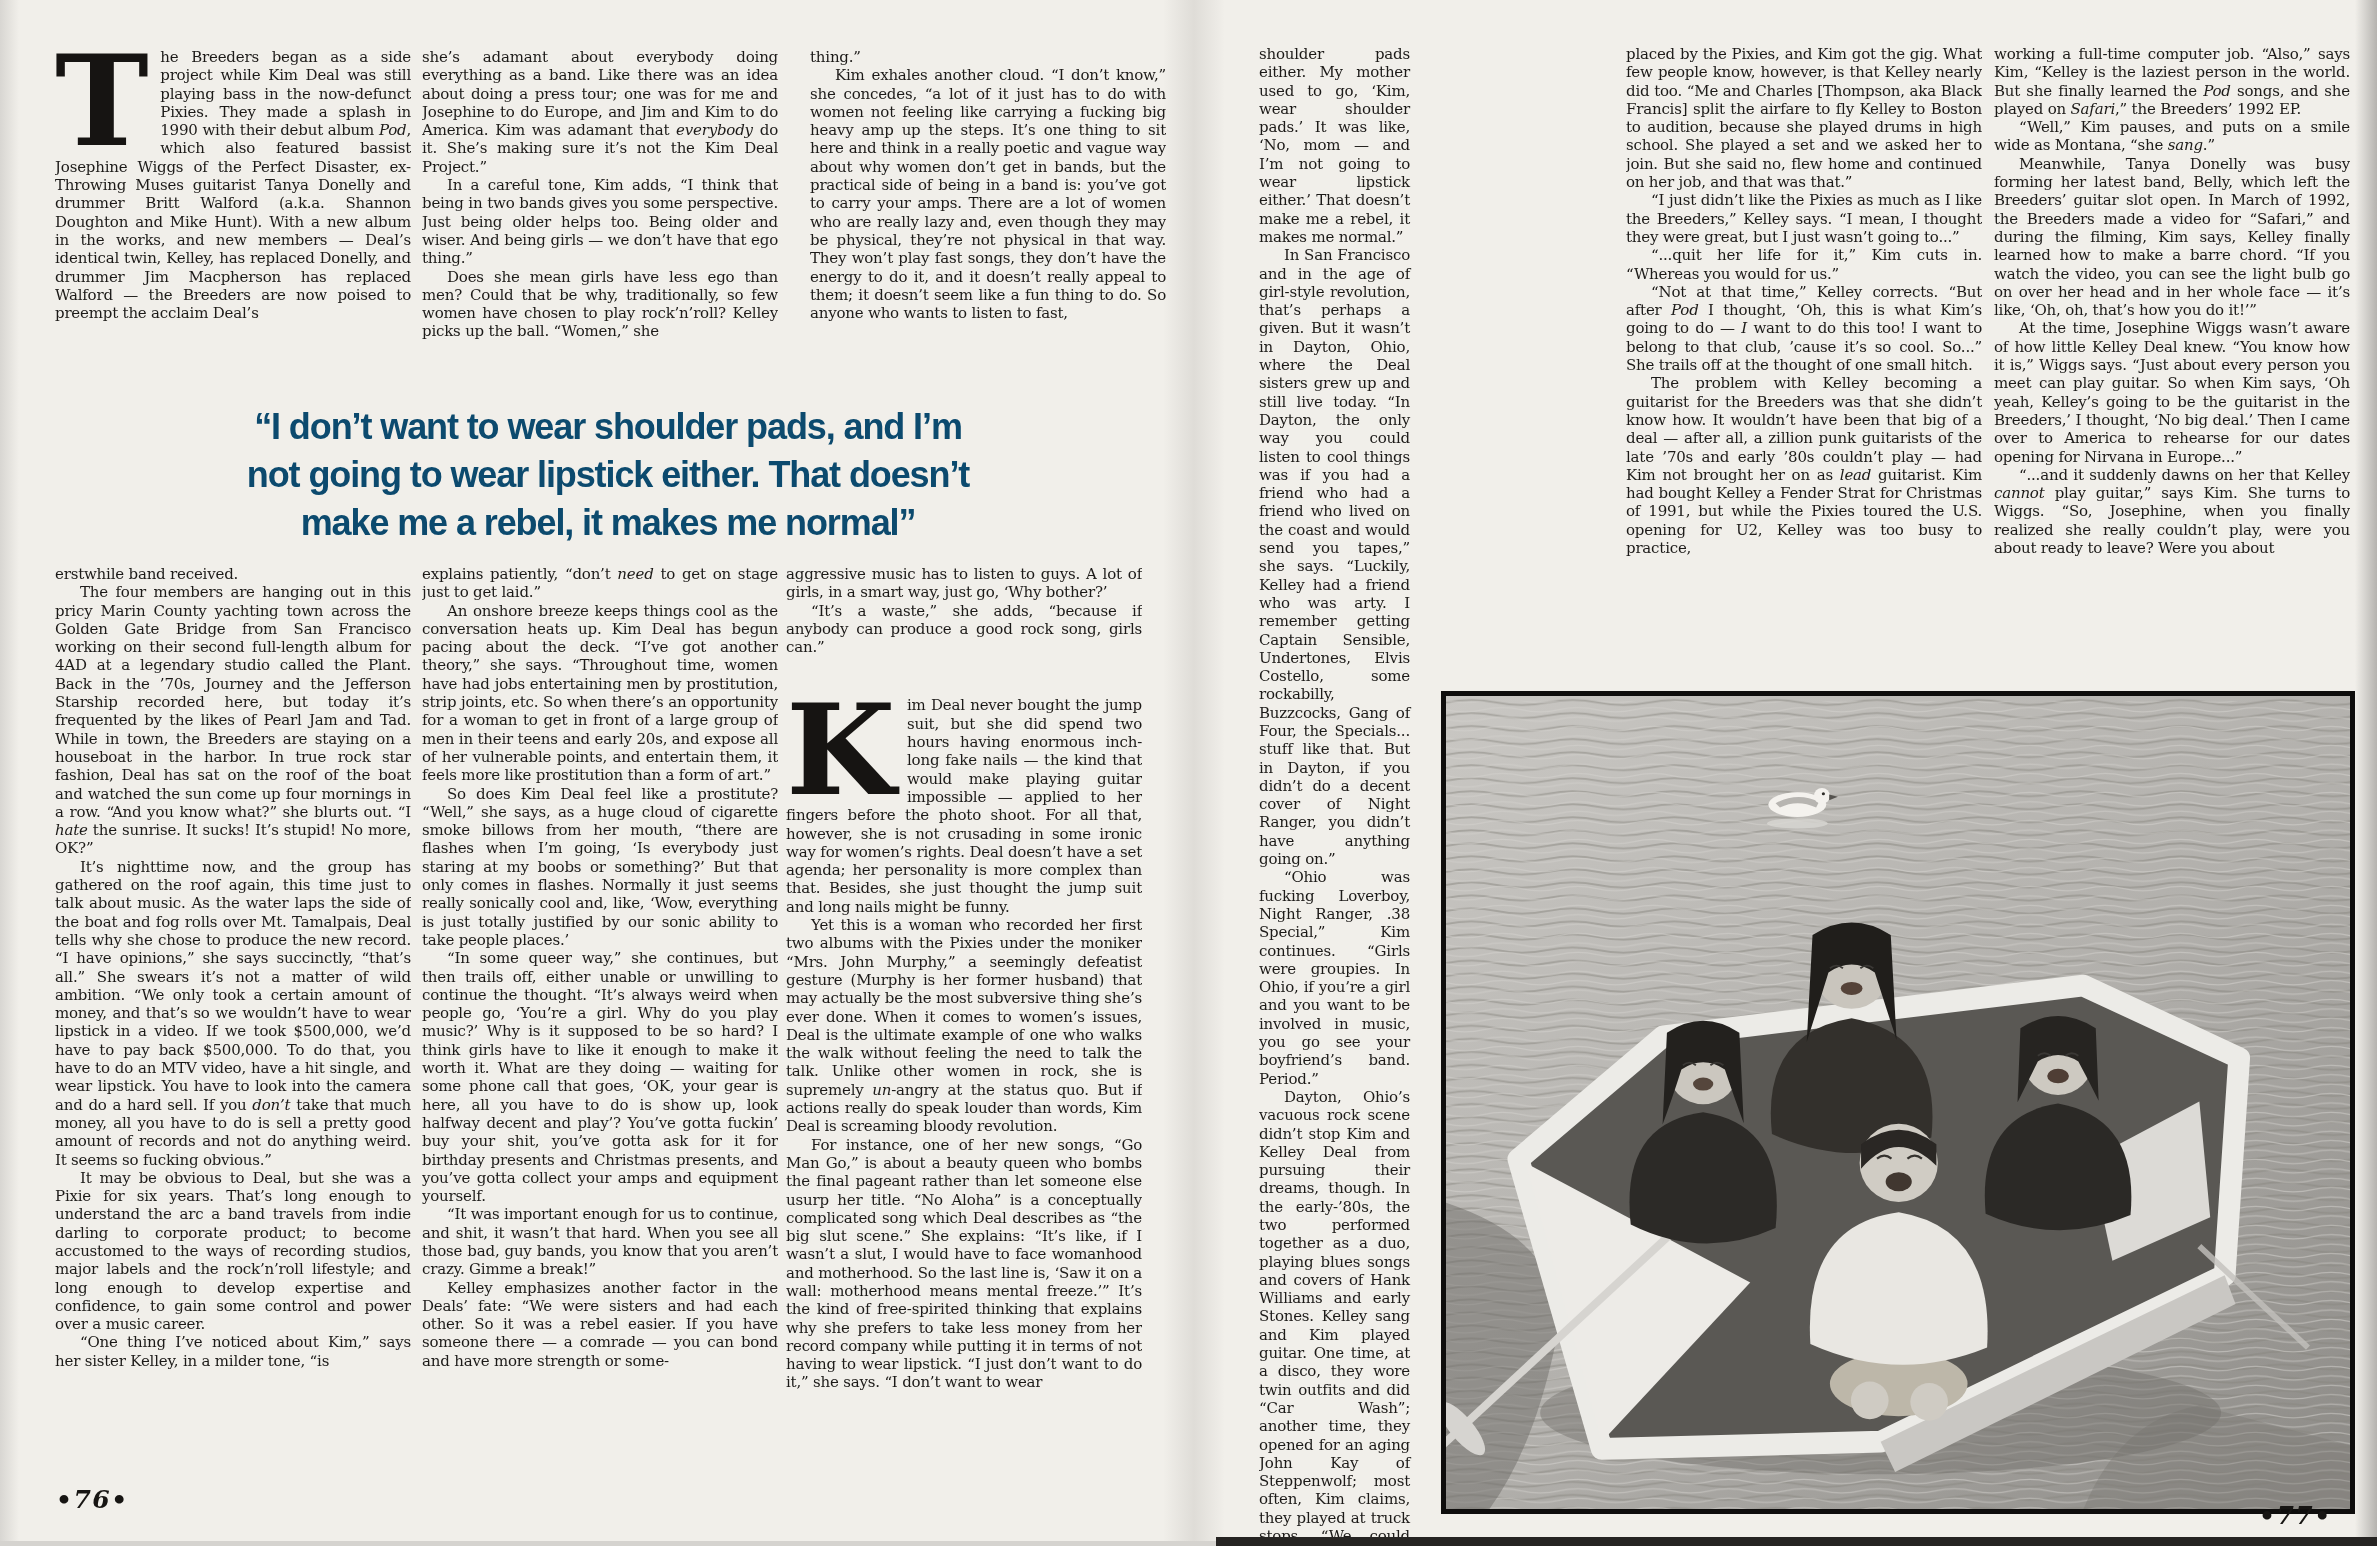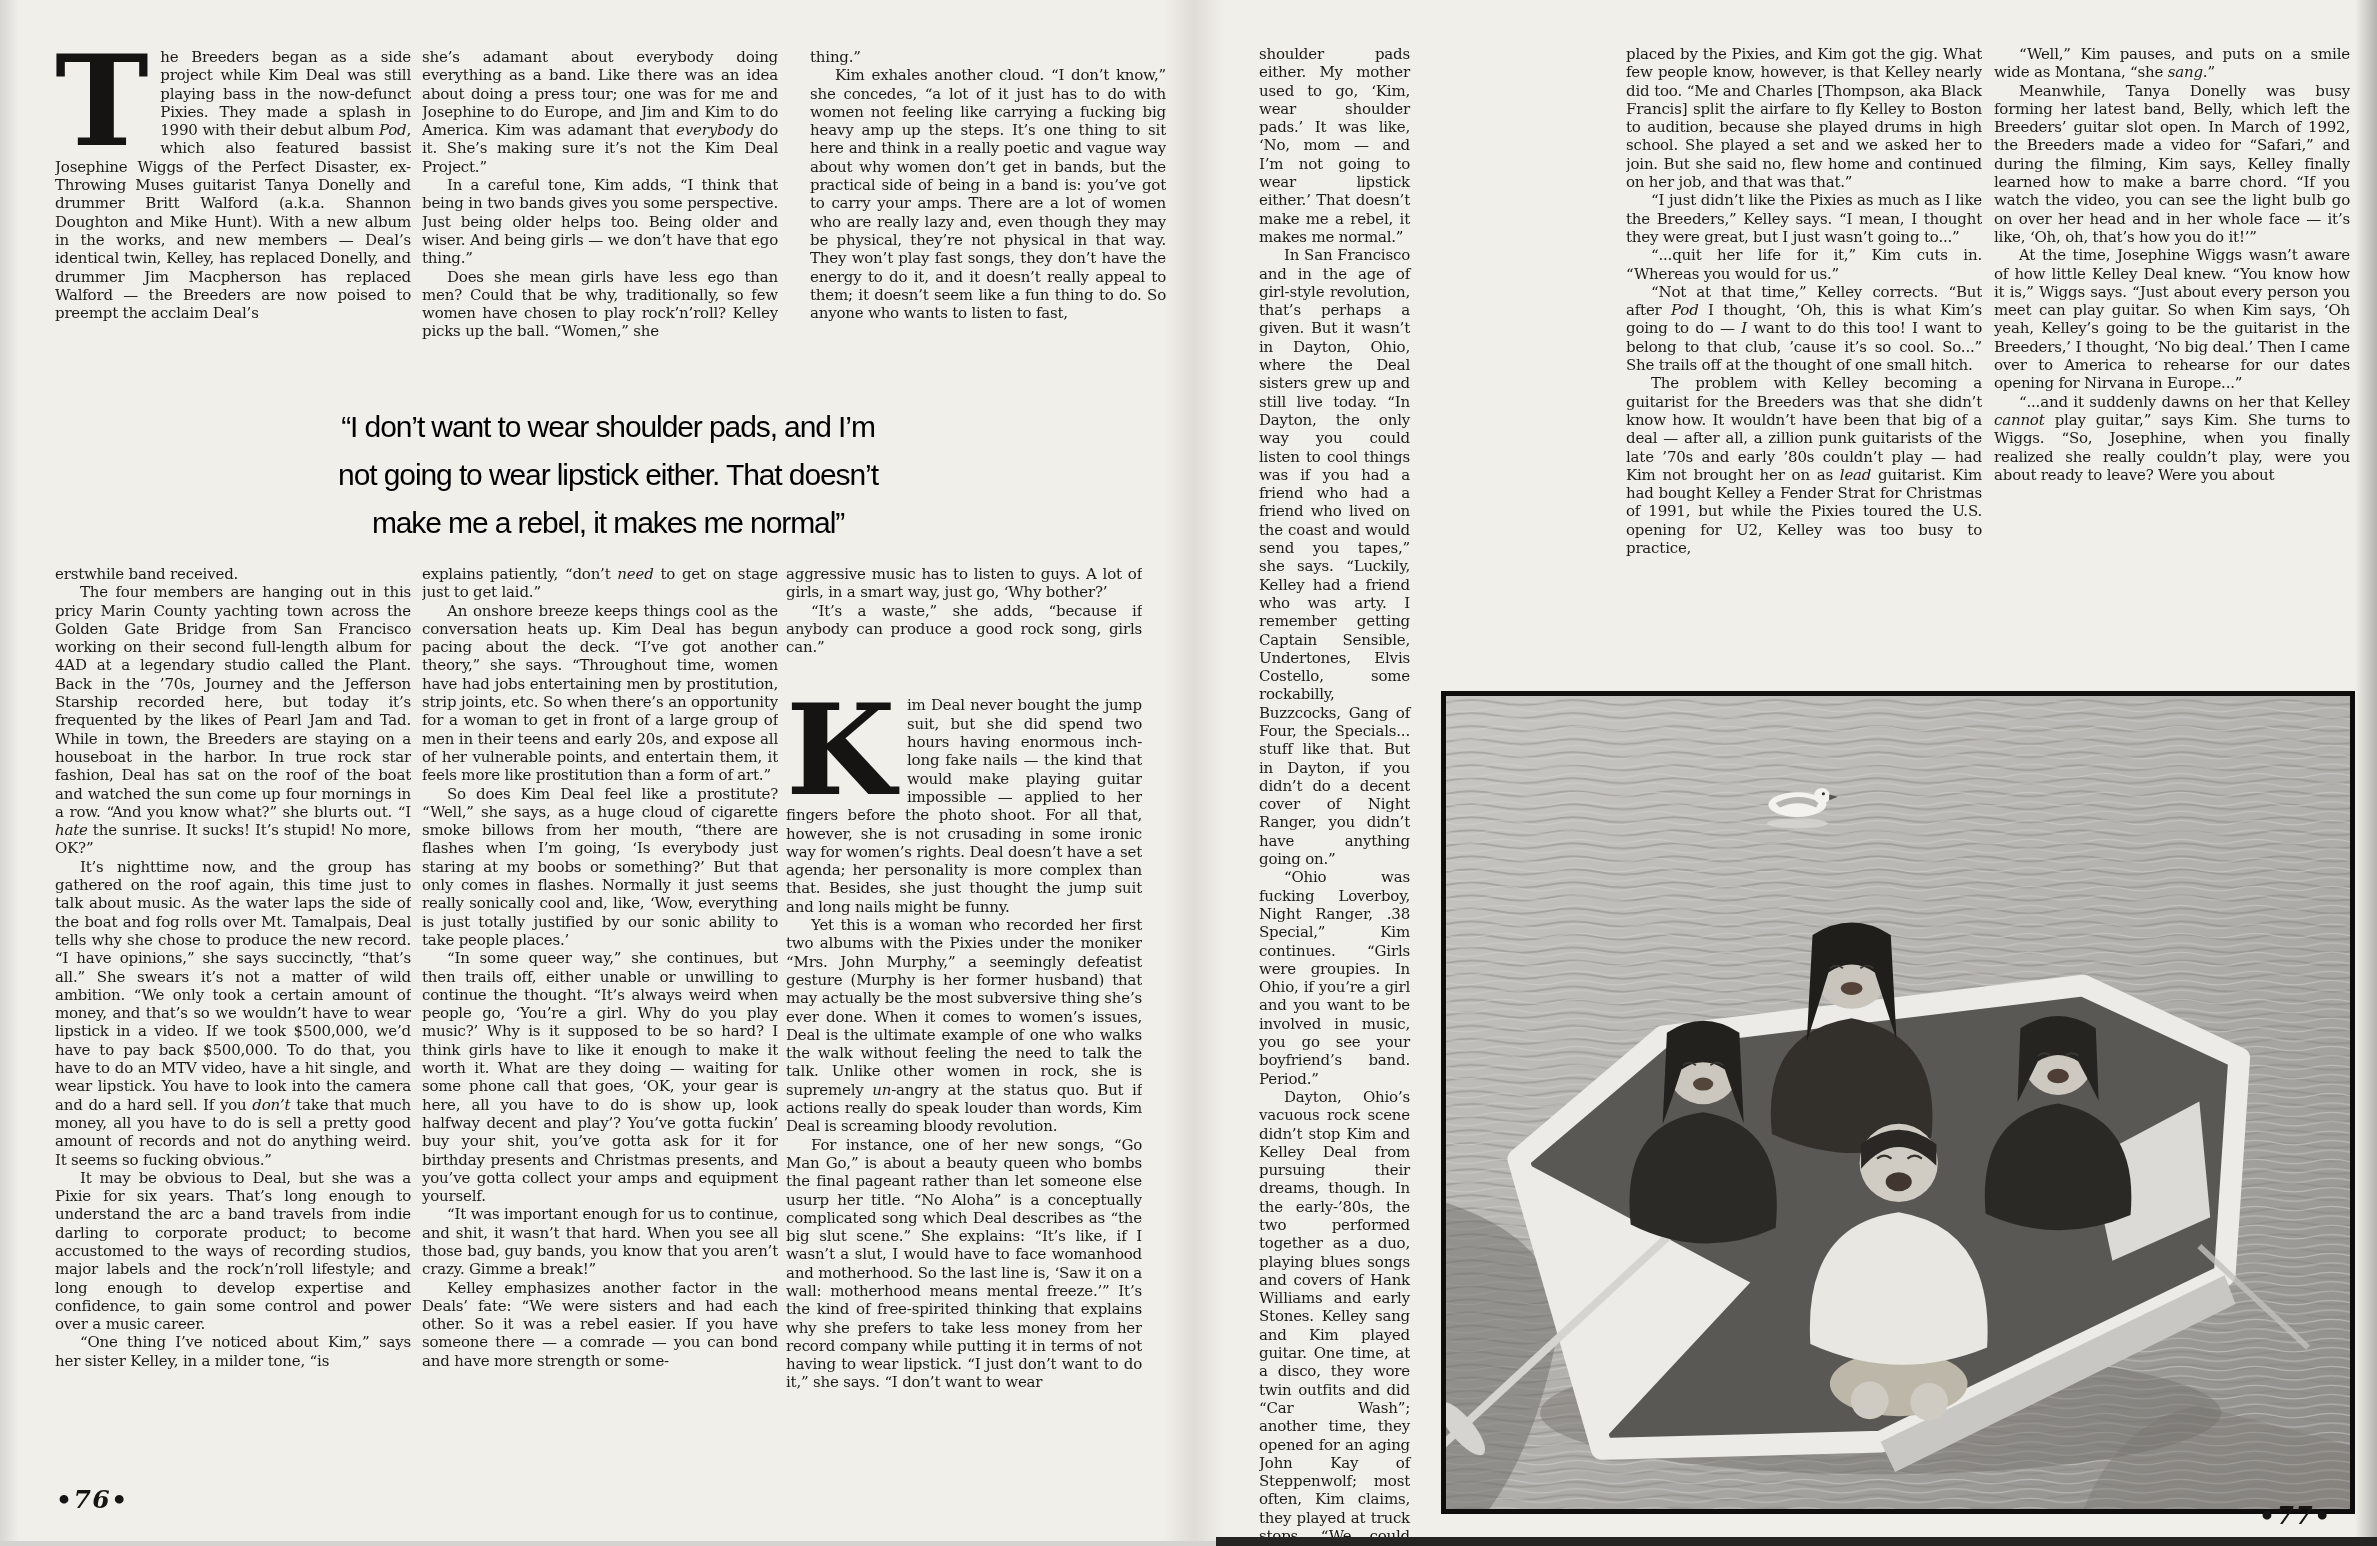--- a/index.html
+++ b/index.html
@@ -17,22 +17,22 @@
   #c2t{left:422px;top:48px;width:356px;height:362px;}
   #c3t{left:786px;top:48px;width:356px;height:362px;margin-left:24px;}
   #c1b{left:55px;top:565px;width:356px;height:952px;}
   #c2b{left:422px;top:565px;width:356px;height:952px;}
   #c3b{left:786px;top:565px;width:356px;height:952px;}
   #c4{left:1259px;top:45px;width:356px;height:1494px;}
   #c5{left:1626px;top:45px;width:356px;height:643px;}
   #c6{left:1994px;top:45px;width:356px;height:643px;}
   .photo-spacer{float:right;width:192px;height:872px;margin:625px 0 0 13px;}
   .quote{position:absolute;left:110px;top:403px;width:996px;text-align:center;
-         font-family:"Liberation Sans", sans-serif;font-weight:normal;color:#000000;
-         font-size:30px;line-height:48px;letter-spacing:-1.1px;}
+         font-family:"Liberation Sans", sans-serif;font-weight:bold;color:#0c4a6e;
+         font-size:36px;line-height:48px;letter-spacing:-1.1px;}
   .quote div{white-space:nowrap;}
   .photo{position:absolute;left:1441px;top:691px;width:914px;height:823px;
          border:5.1px solid #0e0d0c;box-sizing:border-box;background:#b2b0ac;z-index:5;}
   .photo svg{display:block;width:100%;height:100%;}
   .pagenum{position:absolute;font-family:"DejaVu Serif",serif;font-weight:bold;font-style:italic;
            font-size:25px;letter-spacing:1.5px;color:#171513;z-index:6;}
   #pn76{left:56px;top:1485px;}
   #pn77{left:2259px;top:1501px;}
   .fold{position:absolute;left:1163px;top:0;width:62px;height:100%;pointer-events:none;
         background:linear-gradient(to right,rgba(0,0,0,0),rgba(60,55,50,0.10),rgba(0,0,0,0));}
@@ -99,20 +99,21 @@
 
   </div>
   <div class="col" id="c5">
     <p class="p flush">placed by the Pixies, and Kim got the gig. What few people know, however, is that Kelley nearly did too. “Me and Charles [Thompson, aka Black Francis] split the airfare to fly Kelley to Boston to audition, because she played drums in high school. She played a set and we asked her to join. But she said no, flew home and continued on her job, and that was that.”</p>
     <p class="p">“I just didn’t like the Pixies as much as I like the Breeders,” Kelley says. “I mean, I thought they were great, but I just wasn’t going to...”</p>
     <p class="p">“...quit her life for it,” Kim cuts in. “Whereas you would for us.”</p>
     <p class="p">“Not at that time,” Kelley corrects. “But after <em>Pod</em> I thought, ‘Oh, this is what Kim’s going to do — <em>I</em> want to do this too! I want to belong to that club, ’cause it’s so cool. So...” She trails off at the thought of one small hitch.</p>
     <p class="p">The problem with Kelley becoming a guitarist for the Breeders was that she didn’t know how. It wouldn’t have been that big of a deal — after all, a zillion punk guitarists of the late ’70s and early ’80s couldn’t play — had Kim not brought her on as <em>lead</em> guitarist. Kim had bought Kelley a Fender Strat for Christmas of 1991, but while the Pixies toured the U.S. opening for U2, Kelley was too busy to practice,</p>
   </div>
   <div class="col" id="c6">
+    <p class="p flush">working a full-time computer job. “Also,” says Kim, “Kelley is the laziest person in the world. But she finally learned the <em>Pod</em> songs, and she played on <em>Safari</em>,” the Breeders’ 1992 EP.</p>
     <p class="p">“Well,” Kim pauses, and puts on a smile wide as Montana, “she <em>sang</em>.”</p>
     <p class="p">Meanwhile, Tanya Donelly was busy forming her latest band, Belly, which left the Breeders’ guitar slot open. In March of 1992, the Breeders made a video for “Safari,” and during the filming, Kim says, Kelley finally learned how to make a barre chord. “If you watch the video, you can see the light bulb go on over her head and in her whole face — it’s like, ‘Oh, oh, that’s how you do it!’”</p>
     <p class="p">At the time, Josephine Wiggs wasn’t aware of how little Kelley Deal knew. “You know how it is,” Wiggs says. “Just about every person you meet can play guitar. So when Kim says, ‘Oh yeah, Kelley’s going to be the guitarist in the Breeders,’ I thought, ‘No big deal.’ Then I came over to America to rehearse for our dates opening for Nirvana in Europe...”</p>
     <p class="p">“...and it suddenly dawns on her that Kelley <em>cannot</em> play guitar,” says Kim. She turns to Wiggs. “So, Josephine, when you finally realized she really couldn’t play, were you about ready to leave? Were you about</p>
   </div>
 
   <div class="photo" role="img" aria-label="Black-and-white photograph: the four Breeders laughing together in a small white rowboat on rippled water; an oar angles across the bow and a seagull floats on the water behind them.">
     <svg viewBox="0 0 1248 1123" preserveAspectRatio="none">
       <defs>
         <linearGradient id="wg" x1="0" y1="0" x2="0.9" y2="1">

